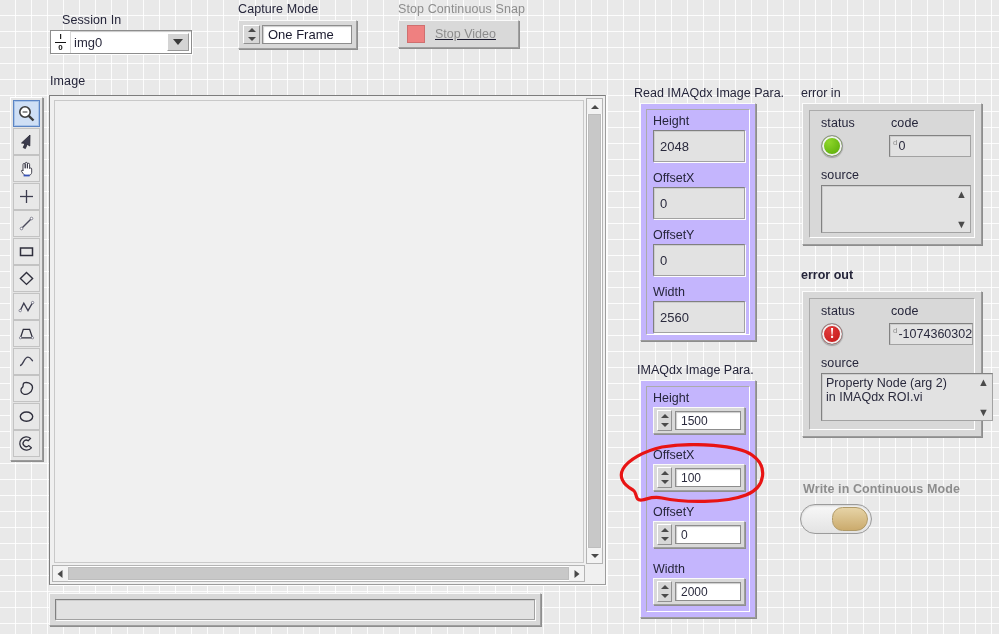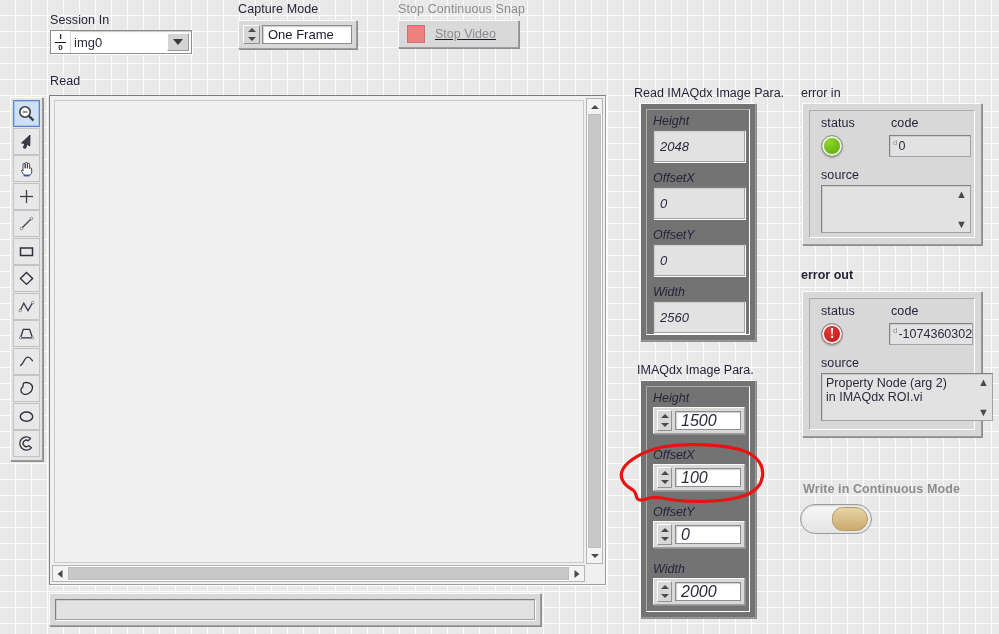--- a/index.html
+++ b/index.html
@@ -114,34 +114,33 @@
   .tool-btn.sel { background:#cfdff5; border:1px solid #5b84c4;
     box-shadow: inset 0 0 0 1px #a9c4e8; }
 
   
   #status-bar { left:49px; top:593px; width:492px; height:33px; }
   #status-bar .inner { position:absolute; left:5px; top:5px; right:5px; bottom:5px; }
 
   
   .cluster-title { font-size:12.5px; color:#25253a; }
   .cluster {
-    background:#737373; border:1px solid #9b9b9b;
+    background:#c4b5fd; border:1px solid #9b9b9b;
     border-top-color:#fcfcfc; border-left-color:#fcfcfc;
     box-shadow: 1px 1px 0 #8d8d8d;
-    font-style: italic;
   }
   .cluster-in { position:absolute; left:5px; top:5px; right:5px; bottom:5px;
     border:1px solid #ababab; border-right-color:#fff; border-bottom-color:#fff; }
   .fld-label { font-size:12.5px; color:#25253a; margin-bottom:2px; }
   .num-ind { height:32px; display:flex; align-items:center; padding-left:6px;
     font-size:13px; color:#2a2a3d; }
   .num-ctl-wrap { height:27px; display:flex; align-items:center; padding:3px; }
   .num-ctl-field { flex:1; height:100%; margin-left:3px; background:#fff;
     border:1px solid #8d8d8d; box-shadow: inset 1px 1px 1px rgba(0,0,0,0.20);
-    display:flex; align-items:center; padding-left:5px; font-size:16px; color:#2a2a3d; }
+    display:flex; align-items:center; padding-left:5px; font-size:12px; color:#2a2a3d; }
 
   
   .err-cluster { background:#d8d8d8; border:1px solid #9b9b9b;
     border-top-color:#fcfcfc; border-left-color:#fcfcfc;
     box-shadow:1px 1px 0 #8d8d8d; }
   .err-in { position:absolute; left:6px; top:6px; right:6px; bottom:6px;
     border:1px solid #ababab; border-right-color:#fff; border-bottom-color:#fff; }
   .led-round { width:22px; height:22px; border-radius:50%;
     border:1px solid #8f8f8f;
     box-shadow: inset 0 0 0 2px #efefef, 0 1px 1px rgba(0,0,0,0.25); }
@@ -181,21 +180,21 @@
     pointer-events:none; }
 
   .spin-v { display:flex; flex-direction:column; height:21px; width:15px;
     border:1px solid #919191; border-top-color:#fff; border-left-color:#fff;
     background:#d7d7d7; }
   .spin-v .sb { flex:1; display:flex; align-items:center; justify-content:center; }
 </style>
 </head>
 <body>
 
-<div class="abs lbl" style="left:50px; top:13px;text-align:right;">Session In</div>
+<div class="abs lbl" style="left:62px; top:13px;text-align:right;">Session In</div>
 <div class="abs" id="session-ctl">
   <div class="io-glyph">
     <i>I</i>
       <span class="bar"></span>
       <i>0</i>
   </div>
   <div class="sess-val">img0</div>
   <div class="dd-btn">
     <span class="tri-down"></span>
   </div>
@@ -293,21 +292,21 @@
         <ellipse cx="9.5" cy="9.6" rx="6.2" ry="4.6" fill="none" stroke="#2f2f3d" stroke-width="1.4"></ellipse>
       </svg>
   </div>
   <div class="tool-btn">
     <svg width="19" height="19" viewBox="0 0 19 19">
         <path d="M13.6 4.4 A6.6 6.6 0 1 0 14.4 13.8 L11.6 11.6 A3.2 3.2 0 1 1 11.2 6.8 Z" fill="none" stroke="#2f2f3d" stroke-width="1.3" stroke-linejoin="round"></path>
       </svg>
   </div>
 </div>
 
-<div class="abs lbl" style="left:50px; top:74px;">Read</div>
+<div class="abs lbl" style="left:50px; top:74px;">Image</div>
 <div class="abs" id="image-frame">
   <div id="image-canvas"></div>
   <div class="sb-vert">
     <div class="sb-arrow v" style="top:0;">
       <span class="tri-up-s"></span>
       </div>
     <div class="sb-thumb-v"></div>
     <div class="sb-arrow v" style="bottom:0;">
       <span class="tri-down-s"></span>
       </div>

